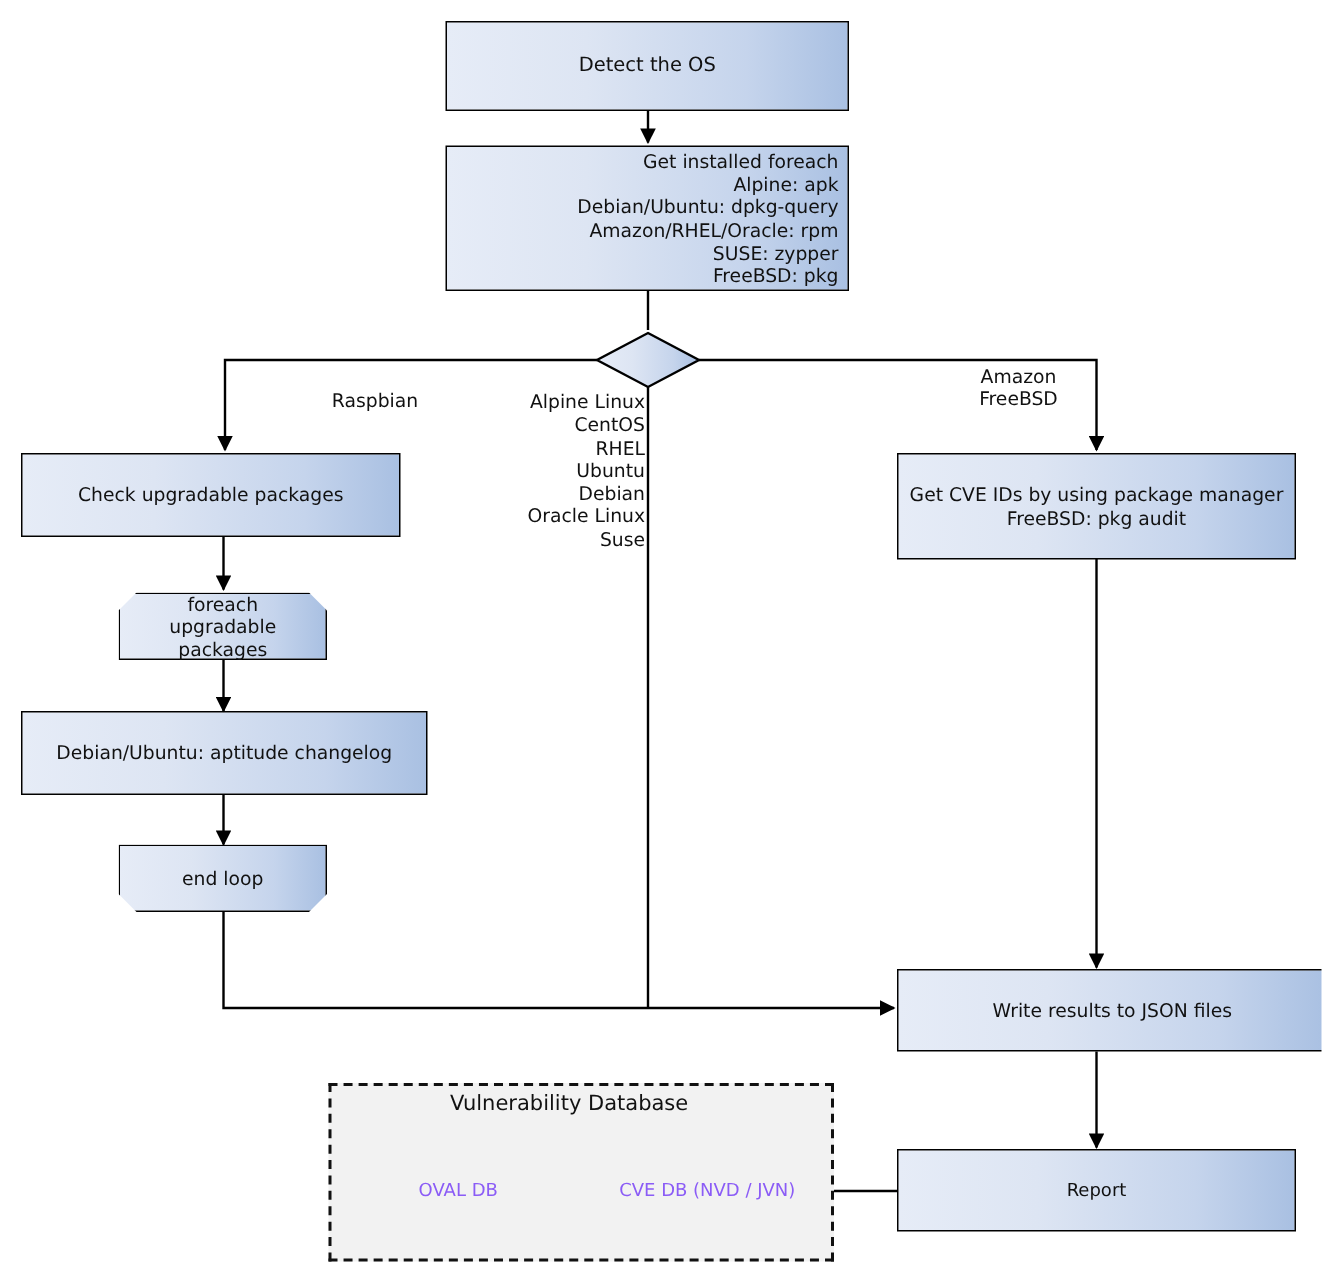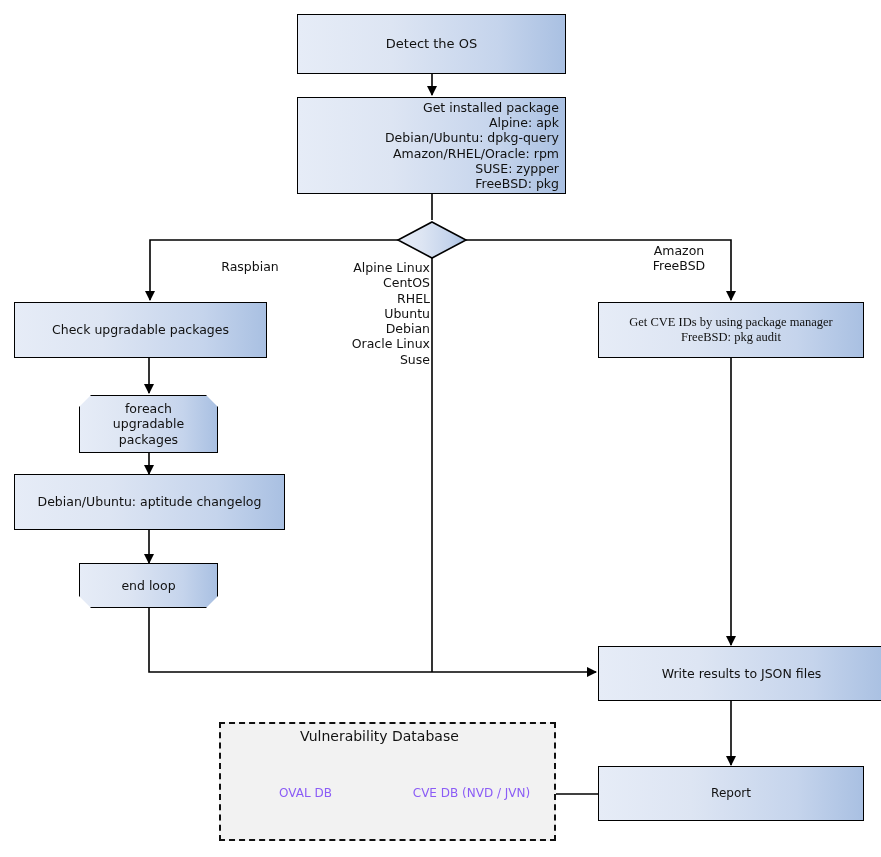--- a/index.html
+++ b/index.html
@@ -139,21 +139,21 @@
     <ellipse cx="471.5" cy="777" rx="69.5" ry="13" fill="url(#cylTopGrad)" stroke="#000" stroke-width="1.4"></ellipse>
   </g>
 </svg>
 
 <div class="node proc" style="left:297px; top:14px; width:269px; height:60px; font-size:13px;">
   <div class="lines tx-center">Detect the OS</div>
 </div>
 
 <div class="node proc" style="left:297px; top:97px; width:269px; height:97px; font-size:12.5px;">
   <div class="lines tx-right">
-    <div>Get installed package</div>
+    <div>Get installed foreach</div>
     <div>Alpine: apk</div>
     <div>Debian/Ubuntu: dpkg-query</div>
     <div>Amazon/RHEL/Oracle: rpm</div>
     <div>SUSE: zypper</div>
     <div>FreeBSD: pkg</div>
   </div>
 </div>
 
 <div class="edge-label" style="left:160px; top:259px; width:180px; text-align:center; font-size:12.5px;">Raspbian</div>
 
@@ -167,38 +167,38 @@
 
 <div class="edge-label" style="left:627px; top:243px; width:104px; text-align:center; font-size:12.5px;">Amazon
 FreeBSD</div>
 
 <div class="node proc" style="left:14px; top:302px; width:253px; height:56px; font-size:12.5px;">
   <div class="lines tx-center">
     <div>Check upgradable packages</div>
   </div>
 </div>
 
-<div class="node loop-start" style="left:79px; top:395px; width:139px; height:58px; font-size:12.5px;">
+<div class="node loop-start" style="left:79px; top:395px; width:139px; height:45px; font-size:12.5px;">
   <div class="lines tx-center">
     <div>foreach</div>
     <div>upgradable  packages</div>
   </div>
 </div>
 
 <div class="node proc" style="left:14px; top:474px; width:271px; height:56px; font-size:12.5px;">
   <div class="lines tx-center">
     <div>Debian/Ubuntu: aptitude changelog</div>
   </div>
 </div>
 
 <div class="node loop-end" style="left:79px; top:563px; width:139px; height:45px; font-size:12.5px;">
   <div class="lines tx-center">end loop</div>
 </div>
 
-<div class="node proc" style="left:598px; top:302px; width:266px; height:56px; font-size:12.5px;font-family:Liberation Serif, serif;">
+<div class="node proc" style="left:598px; top:302px; width:266px; height:71px; font-size:12.5px;">
   <div class="lines tx-center">
     <div>Get CVE IDs by using package manager</div>
     <div>FreeBSD: pkg audit</div>
   </div>
 </div>
 
 <div class="node proc" style="left:598px; top:646px; width:287px; height:55px; font-size:12.5px;">
   <div class="lines tx-center">Write results to JSON files</div>
 </div>
 

